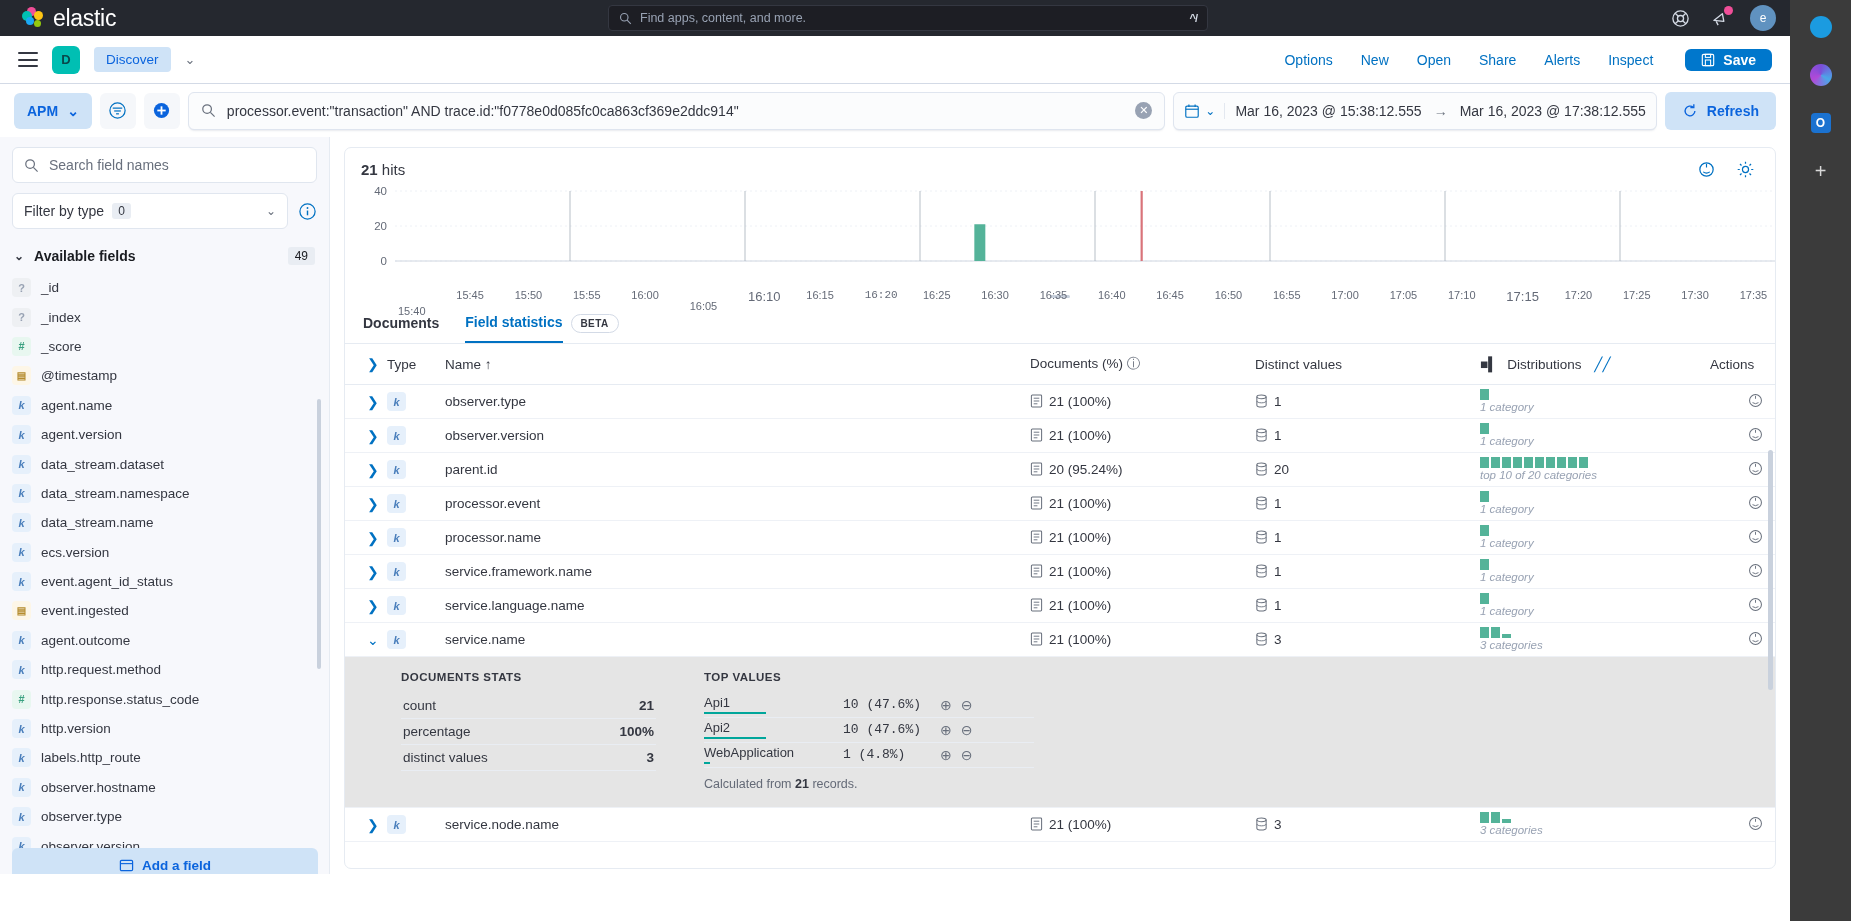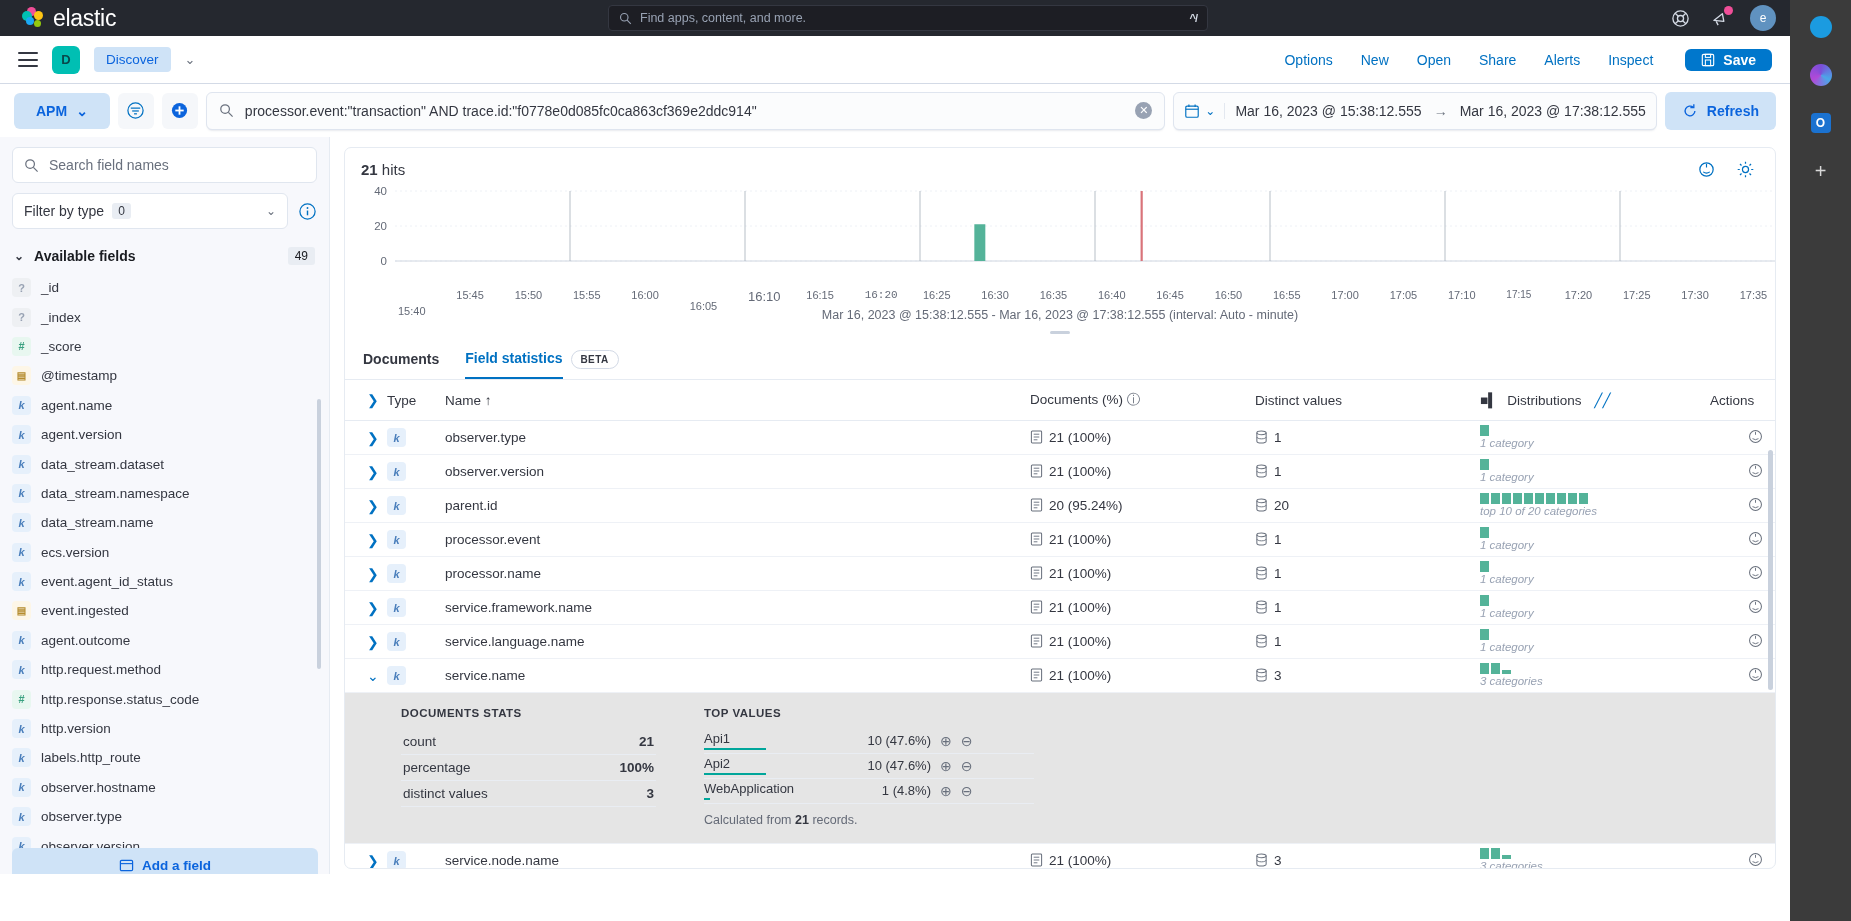--- a/index.html
+++ b/index.html
@@ -63,21 +63,21 @@
   .save-btn {
     background:#0077cc; color:#fff; border-radius:6px; height:22px;
     display:flex;align-items:center;gap:8px; padding: 0 16px; font-size:14px; font-weight:600;
     cursor:pointer; margin-left: 4px;
   }
 
   
   .querybar { height:53px; display:flex; align-items:center; gap:8px; padding:0 14px; background:#fff;}
   .dataview-btn {
     background:#cfe3f7; color:#0b64dd; height:36px; border-radius:6px;
-    display:flex;align-items:center;gap:9px; padding:0 22px; font-size:14px; font-weight:600; cursor:pointer;
+    display:flex;align-items:center;gap:9px; padding:0 13px; font-size:14px; font-weight:600; cursor:pointer;
   }
   .round-ico-btn {
     width:36px;height:36px; border-radius:6px; background:#f5f7fa;
     display:flex;align-items:center;justify-content:center;cursor:pointer;
   }
   .query-input {
     flex:1; height:38px; background:#fbfcfd; border:1px solid #dfe5ef; border-radius:6px;
     display:flex;align-items:center; gap:11px; padding:0 12px;
     box-shadow: 0 1px 1px -1px rgba(152,162,179,.2), 0 2px 2px -1px rgba(152,162,179,.2);
   }
@@ -175,21 +175,21 @@
   .detail { background:#e5e5e5; padding: 14px 0 16px 0; }
   .detail-inner { display:flex; gap: 48px; padding-left: 56px; }
   .dtitle { font-size:11.5px; font-weight:700; letter-spacing:.5px; color:#343741; margin-bottom:10px;}
   .stats-tbl { width:255px; font-size:13.5px;}
   .stats-tbl .r { display:flex; justify-content:space-between; padding:5px 2px; border-bottom:1px solid #e9edf3;}
   .stats-tbl .r b { font-weight:700; }
   .topvals { width: 330px; font-size:13px; }
   .tv-row { display:flex; align-items:center; gap:9px; padding: 2px 0 3px 0; border-bottom:1px solid #e9edf3;}
   .tv-name { width:130px; position:relative; padding-bottom:4px; color:#343741;}
   .tv-bar { position:absolute; left:0; bottom:0; height:2.5px; background:#00a69b; }
-  .tv-cnt { color:#343741; width:88px; text-align:right;}
+  .tv-cnt { color:#343741; width:88px; text-align:left;font-family:Liberation Mono, monospace;}
   .tv-plus, .tv-minus { color:#69707d; cursor:pointer; font-size:14px; }
   .calc-note { color:#646a77; font-size:12.5px; margin-top:9px; }
   .calc-note b { color:#343741; }
 
   .right-scroll { position:absolute; right:2px; top:302px; width:5px; height:240px; background:#c9d1dd; border-radius:3px;}
 
   
   .rail { width:61px; background:#3b3b3b; height:921px; display:flex; flex-direction:column; align-items:center; gap:22px; padding-top:14px;}
   .rail-ico { width:26px;height:26px; display:flex;align-items:center;justify-content:center; cursor:pointer;}
   .copilot { width:22px;height:22px;border-radius:50%;background:#1b9be0; position:relative;}
@@ -521,29 +521,28 @@
                 <span style="position: absolute; font-size: 11px; color: rgb(100, 106, 119); left: 528px; top: 0px;">16:25</span>
                 <span style="position: absolute; font-size: 11px; color: rgb(100, 106, 119); left: 586.333px; top: 0px;">16:30</span>
                 <span style="position: absolute; font-size: 11px; color: rgb(100, 106, 119); left: 644.667px; top: 0px;">16:35</span>
                 <span style="position: absolute; font-size: 11px; color: rgb(100, 106, 119); left: 703px; top: 0px;">16:40</span>
                 <span style="position: absolute; font-size: 11px; color: rgb(100, 106, 119); left: 761.333px; top: 0px;">16:45</span>
                 <span style="position: absolute; font-size: 11px; color: rgb(100, 106, 119); left: 819.667px; top: 0px;">16:50</span>
                 <span style="position: absolute; font-size: 11px; color: rgb(100, 106, 119); left: 878px; top: 0px;">16:55</span>
                 <span style="position: absolute; font-size: 11px; color: rgb(100, 106, 119); left: 936.333px; top: 0px;">17:00</span>
                 <span style="position: absolute; font-size: 11px; color: rgb(100, 106, 119); left: 994.667px; top: 0px;">17:05</span>
                 <span style="position: absolute; font-size: 11px; color: rgb(100, 106, 119); left: 1053px; top: 0px;">17:10</span>
-                <span style="position: absolute; font-size: 10px; color: rgb(100, 106, 119); left: 1111.33px; top: 0px;">17:15</span>
+                <span style="position: absolute; font-size: 13px; color: rgb(100, 106, 119); left: 1111.33px; top: 0px;">17:15</span>
                 <span style="position: absolute; font-size: 11px; color: rgb(100, 106, 119); left: 1169.67px; top: 0px;">17:20</span>
                 <span style="position: absolute; font-size: 11px; color: rgb(100, 106, 119); left: 1228px; top: 0px;">17:25</span>
                 <span style="position: absolute; font-size: 11px; color: rgb(100, 106, 119); left: 1286.33px; top: 0px;">17:30</span>
                 <span style="position: absolute; font-size: 11px; color: rgb(100, 106, 119); left: 1344.67px; top: 0px;">17:35</span>
               </div>
         </div>
 
-        <div class="chart-sub">Mar 16, 2023 @ 15:38:12.555 - Mar 16, 2023 @ 17:38:12.555 (interval: Auto - minute)</div>
         <div class="resize-handle"></div>
 
         <div class="tabs">
           <div class="tab">Documents</div>
           <div class="tab active">Field statistics</div>
           <div class="beta-pill">BETA</div>
         </div>
 
         <table class="fstats">
           <thead>

